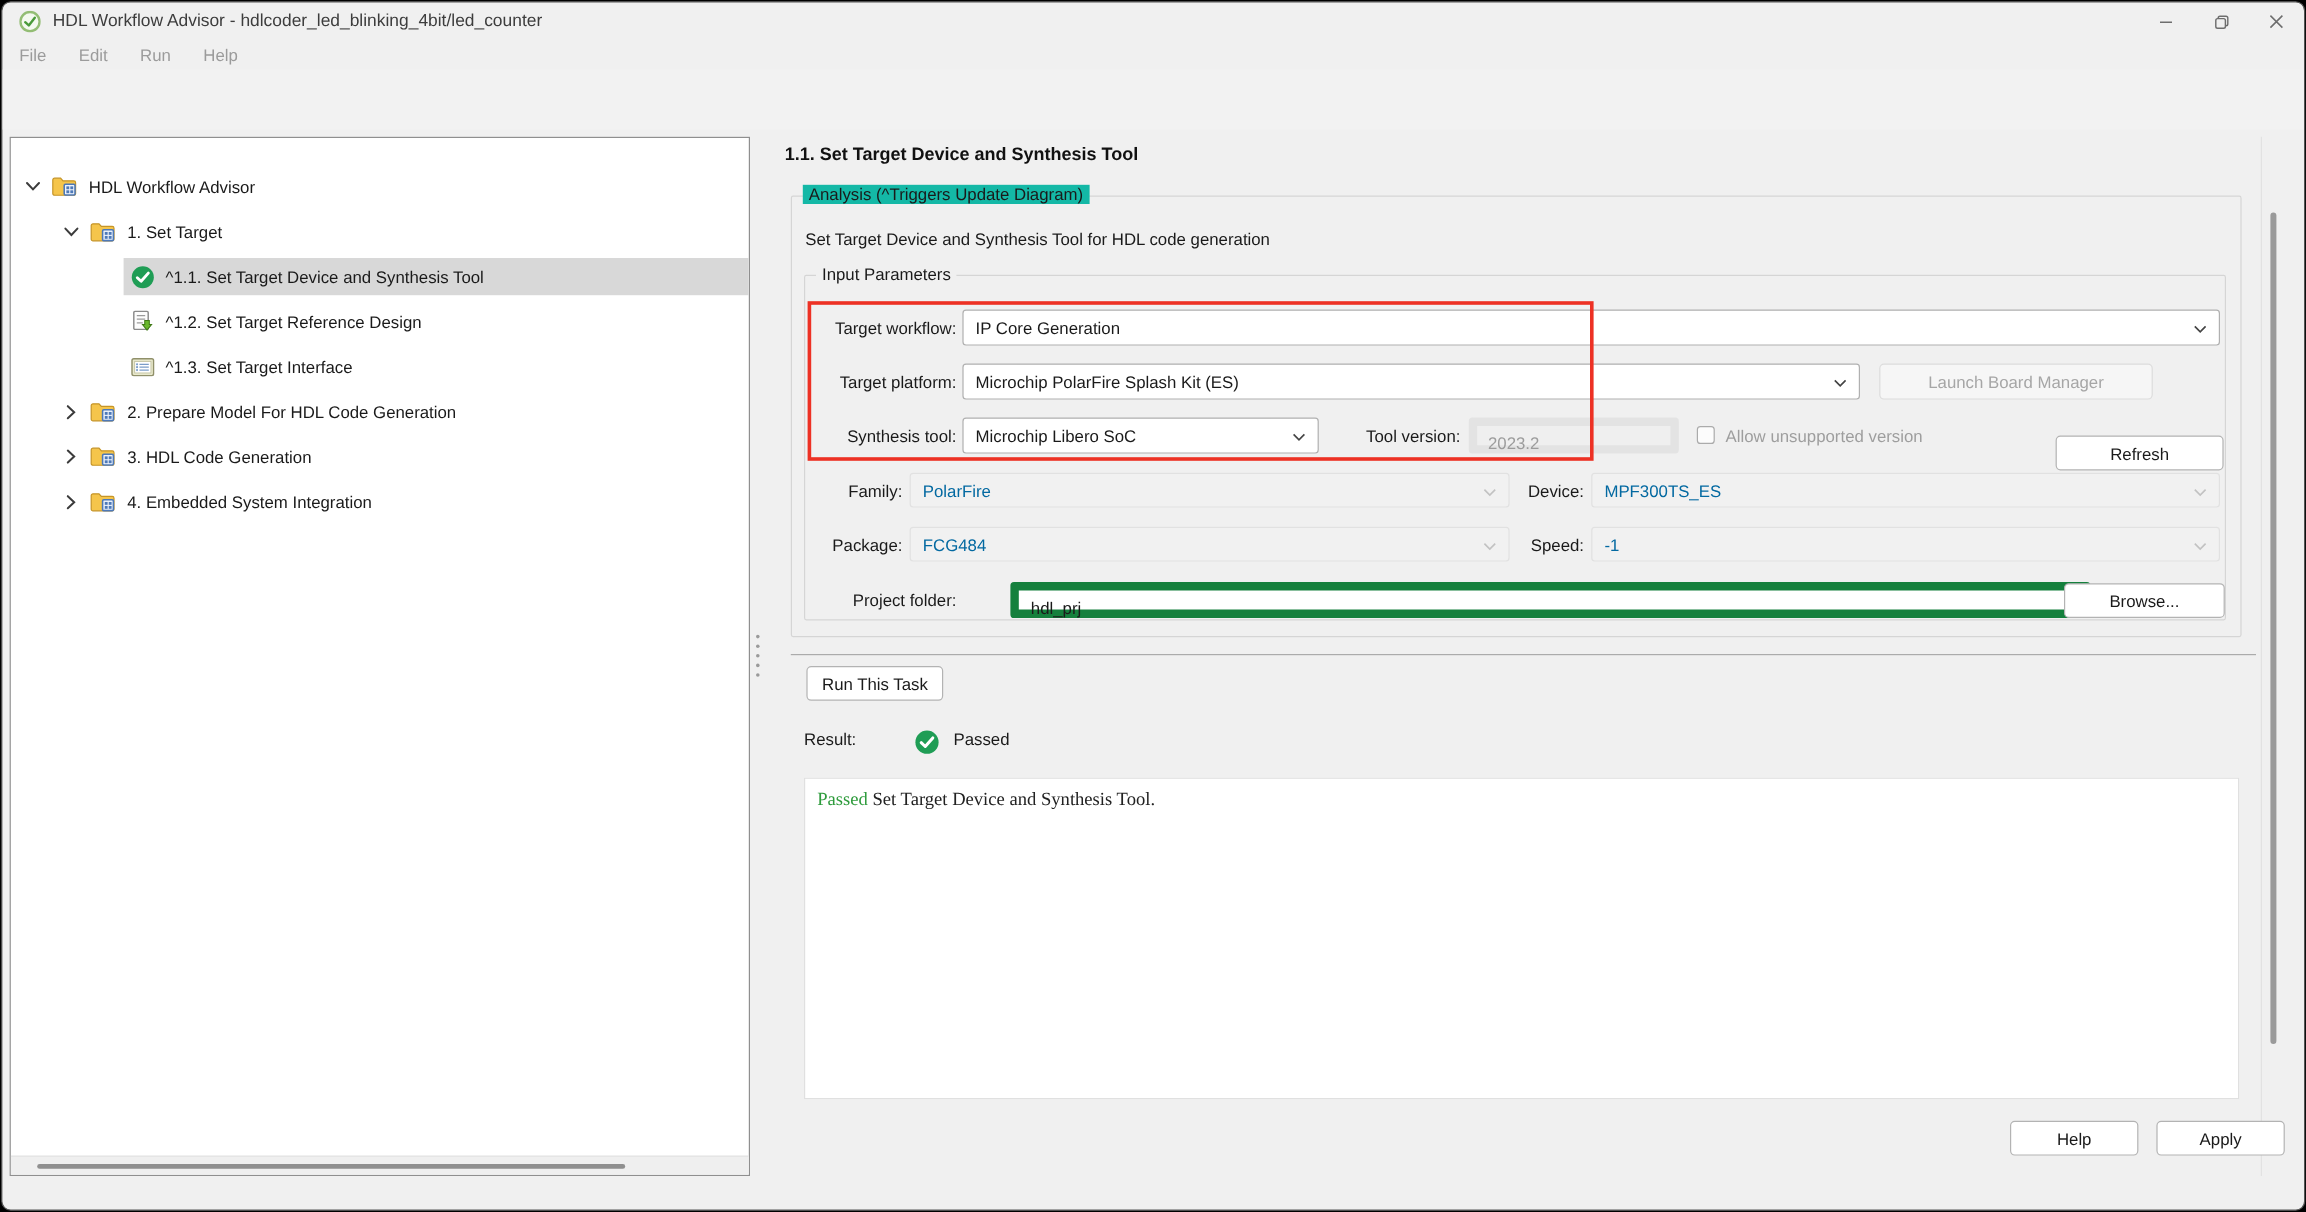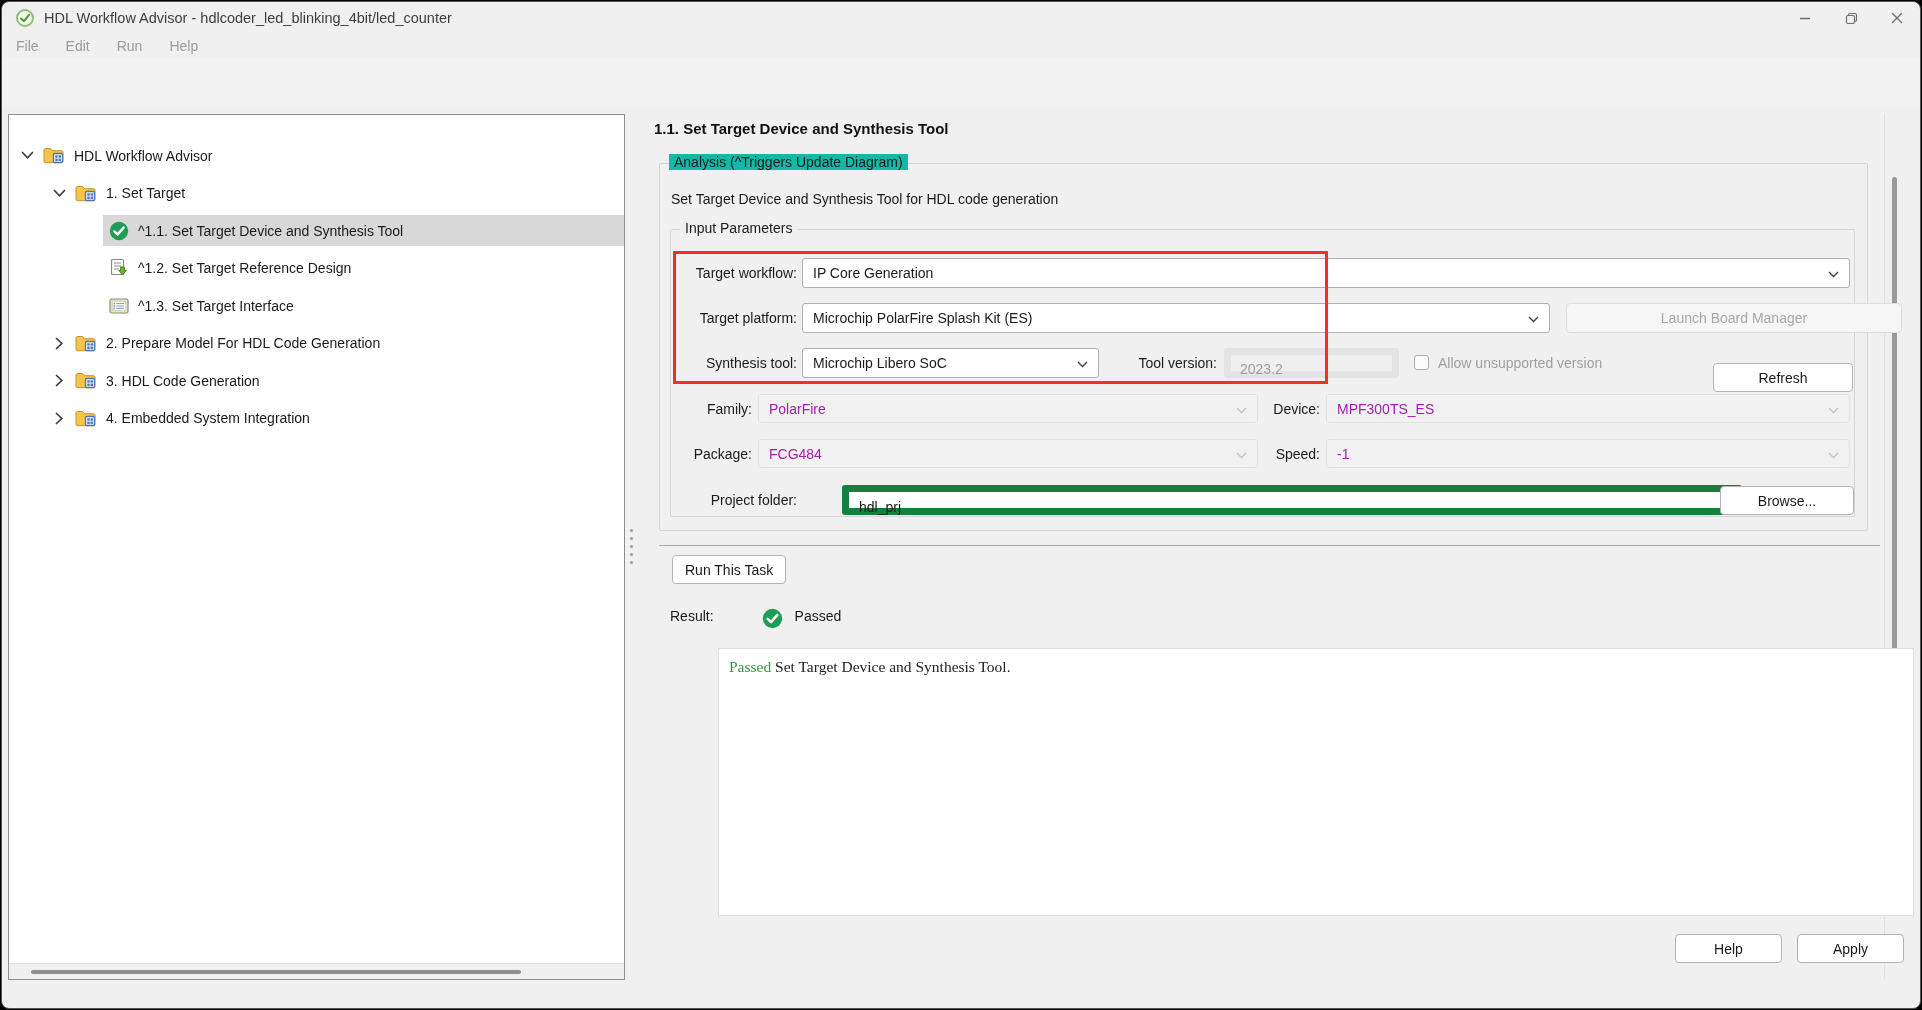--- a/index.html
+++ b/index.html
@@ -49,37 +49,37 @@
   .fs-input{left:668px;top:227px;width:1185px;height:288px;}
   .legend{position:absolute;top:-10px;left:9px;background:#14b8a6;padding:0 5px;font-size:14px;color:#1a1a1a;white-space:nowrap;}
   .desc{position:absolute;left:669px;top:189px;font-size:14px;color:#1a1a1a;white-space:nowrap;}
   .redbox{position:absolute;left:671px;top:249px;width:655px;height:133px;border:3px solid #ed3124;
           box-sizing:border-box;z-index:6;pointer-events:none;}
   .lbl{position:absolute;font-size:14px;color:#1a1a1a;text-align:right;white-space:nowrap;}
   .combo{position:absolute;height:30px;background:#fff;border:1px solid #b0b0b0;border-radius:3px;
          box-sizing:border-box;font-size:14px;color:#1a1a1a;display:flex;align-items:center;
          padding-left:10px;white-space:nowrap;}
   .combo .cchev{position:absolute;right:10px;top:12px;}
-  .combo.dis{background:#f1f1f1;border-color:#e1e1e1;color:#a21caf;}
+  .combo.dis{background:#f1f1f1;border-color:#e1e1e1;color:#0369a1;}
   .field{position:absolute;height:30px;background:#fff;border:7px solid #15803d;border-radius:3px;
          box-sizing:border-box;}
   .field input{position:absolute;left:8px;top:3px;right:6px;height:22px;border:none;outline:none;font-size:14px;color:#1a1a1a;background:transparent;}
   .field.dis{background:#efefef;border-color:#e3e3e3;}
   .field.dis .ftext{position:absolute;left:9px;top:6px;font-size:14px;color:#9c9c9c;}
   .btn{position:absolute;height:29px;background:#fff;border:1px solid #b3b3b3;border-radius:4px;
        box-sizing:border-box;font-size:14px;color:#1a1a1a;display:flex;align-items:center;justify-content:center;white-space:nowrap;}
   .btn.dis{background:#f6f6f6;border-color:#dcdcdc;color:#a6a6a6;}
   .cb{position:absolute;width:15px;height:15px;border:1px solid #ababab;border-radius:3px;background:#fcfcfc;box-sizing:border-box;}
   .cb-label{position:absolute;font-size:14px;color:#9e9e9e;white-space:nowrap;}
   .sep{position:absolute;left:657px;top:543px;width:1221px;height:1px;background:#ababab;}
   .result-row{position:absolute;left:668px;top:606px;display:flex;align-items:flex-start;}
   .result-label{font-size:14px;color:#1a1a1a;}
   .result-status{font-size:14px;color:#1a1a1a;margin-left:12px;}
   .output{position:absolute;left:668px;top:646px;width:1196px;height:268px;background:#fff;border:1px solid #e0e0e0;
-          box-sizing:border-box;font-family:"Liberation Serif","DejaVu Serif",serif;font-size:15.5px;padding:9px 10px;margin-left:48px;}
+          box-sizing:border-box;font-family:"Liberation Serif","DejaVu Serif",serif;font-size:15.5px;padding:9px 10px;}
   .msg-pass{color:#2e9b3c;}
   .msg-rest{color:#222;}
 </style>
 </head>
 <body>
 
 <div id="window">
 
   <div class="titlebar">
     <svg class="app-icon" viewBox="0 0 18 18">
@@ -326,21 +326,21 @@
       </svg>
   </div>
 
   <div class="lbl" style="left:560px;top:308px;width:235px;">Target platform:</div>
   <div class="combo" style="left:800px;top:301px;width:748px;">
     <span>Microchip PolarFire Splash Kit (ES)</span>
     <svg class="cchev" width="11" height="7" viewBox="0 0 11 7">
         <path d="M1 1 L5.5 5.5 L10 1" fill="none" stroke="#444" stroke-width="1.4"></path>
       </svg>
   </div>
-  <div class="btn dis" style="left:1564px;top:301px;width:336px;height:30px;">Launch Board Manager</div>
+  <div class="btn dis" style="left:1564px;top:301px;width:228px;height:30px;">Launch Board Manager</div>
 
   <div class="lbl" style="left:560px;top:353px;width:235px;">Synthesis tool:</div>
   <div class="combo" style="left:800px;top:346px;width:297px;">
     <span>Microchip Libero SoC</span>
     <svg class="cchev" width="11" height="7" viewBox="0 0 11 7">
         <path d="M1 1 L5.5 5.5 L10 1" fill="none" stroke="#444" stroke-width="1.4"></path>
       </svg>
   </div>
   <div class="lbl" style="left:1080px;top:353px;width:135px;">Tool version:</div>
   <div class="field dis" style="left:1222px;top:346px;width:175px;">

